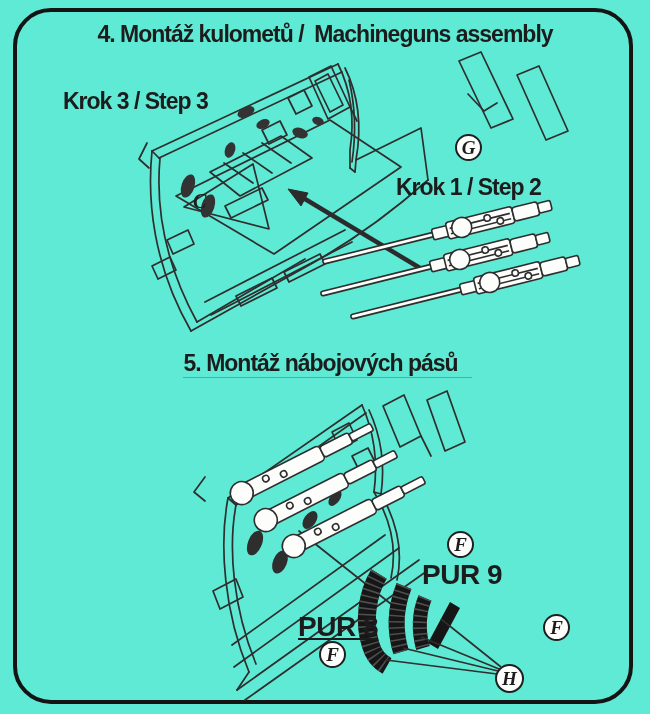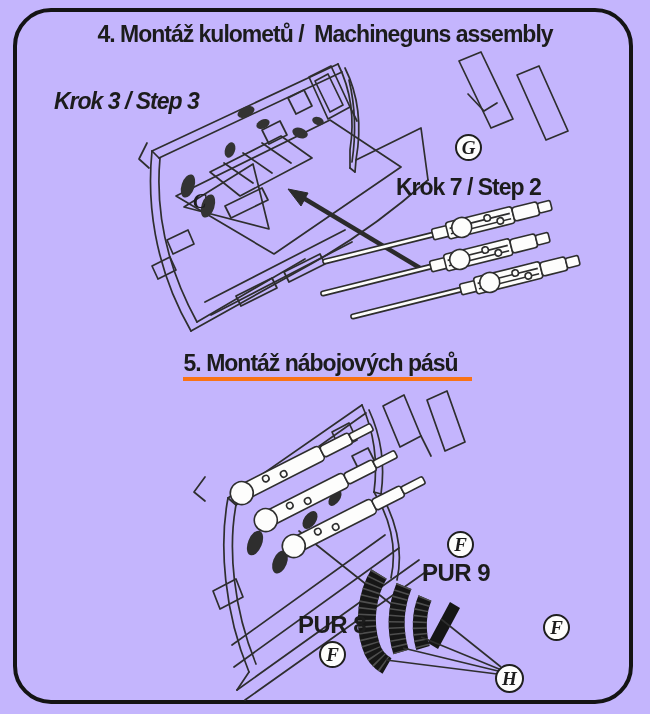--- a/index.html
+++ b/index.html
@@ -1,34 +1,34 @@
 <!DOCTYPE html>
 <html><head>
 <meta charset="utf-8">
 <style>
   html,body{margin:0;padding:0;background:#fff;}
   .page{
-    position:relative;width:650px;height:714px;background:#c4b5fd;
+    position:relative;width:650px;height:714px;background:#5eead4;
     font-family:"Liberation Sans","DejaVu Sans",sans-serif;color:#1c1c1c;
     overflow:hidden;
   }
   .frame{
     position:absolute;left:13px;top:8px;width:612px;height:688px;
     border:4px solid #141414;border-radius:38px;background:transparent;
   }
   .lbl{position:absolute;font-weight:700;line-height:1.05;white-space:pre;}
   .h1{left:0;top:22px;width:650px;text-align:center;font-size:23px;letter-spacing:-1px;}
   .krok{font-size:23px;letter-spacing:-1px;}
-  .krok3{left:54px;top:89px;font-style:italic;}
+  .krok3{left:63px;top:89px;}
   .krok2{left:396px;top:175px;}
   .sec5{left:161px;top:327px;font-size:23px;letter-spacing:-1px;}
-  .sec5 .uline{display:inline-block;border-bottom:4px solid #f97316;padding:0 14px 2px 1px;margin-bottom:18px;}
-  .pur{font-size:24px;letter-spacing:-0.5px;}
+  .sec5 .uline{display:inline-block;border-bottom:1px solid #f97316;padding:0 14px 2px 1px;margin-bottom:18px;}
+  .pur{font-size:28px;letter-spacing:-0.5px;}
   .pur9{left:422px;top:560px;}
-  .pur8{left:298px;top:612px;}
+  .pur8{left:298px;top:612px;text-decoration:underline;}
   .pur10{left:444px;top:612px;}
   .circ{
     position:absolute;width:27px;height:27px;border:2.5px solid #1f1f1f;border-radius:50%;
     background:#fdfdfc;display:flex;align-items:center;justify-content:center;
     font-family:"Liberation Serif","DejaVu Serif",serif;font-style:italic;font-weight:700;
     font-size:19px;line-height:1;box-sizing:border-box;
   }
   .cG{left:455px;top:134px;}
   .cF1{left:447px;top:531px;}
   .cF2{left:319px;top:641px;}
@@ -175,21 +175,21 @@
       <path d="M497,674 L386,660"></path>
       <path d="M498,671 L403,648"></path>
       <path d="M499,669 L421,637"></path>
       <path d="M501,667 L441,619"></path>
     </g>
   </svg>
 
   <div class="lbl h1">4. Montáž kulometů /  Machineguns assembly</div>
 
   <div class="lbl krok krok3">Krok 3 / Step 3</div>
-  <div class="lbl krok krok2">Krok 7 / Step 2</div>
+  <div class="lbl krok krok2">Krok 1 / Step 2</div>
 
   <div class="circ cG">
     <span>G</span>
   </div>
 
   <div class="letterC">C</div>
 
   <div class="lbl sec5">
     <div class="uline">5. Montáž nábojových pásů</div>
   </div>

